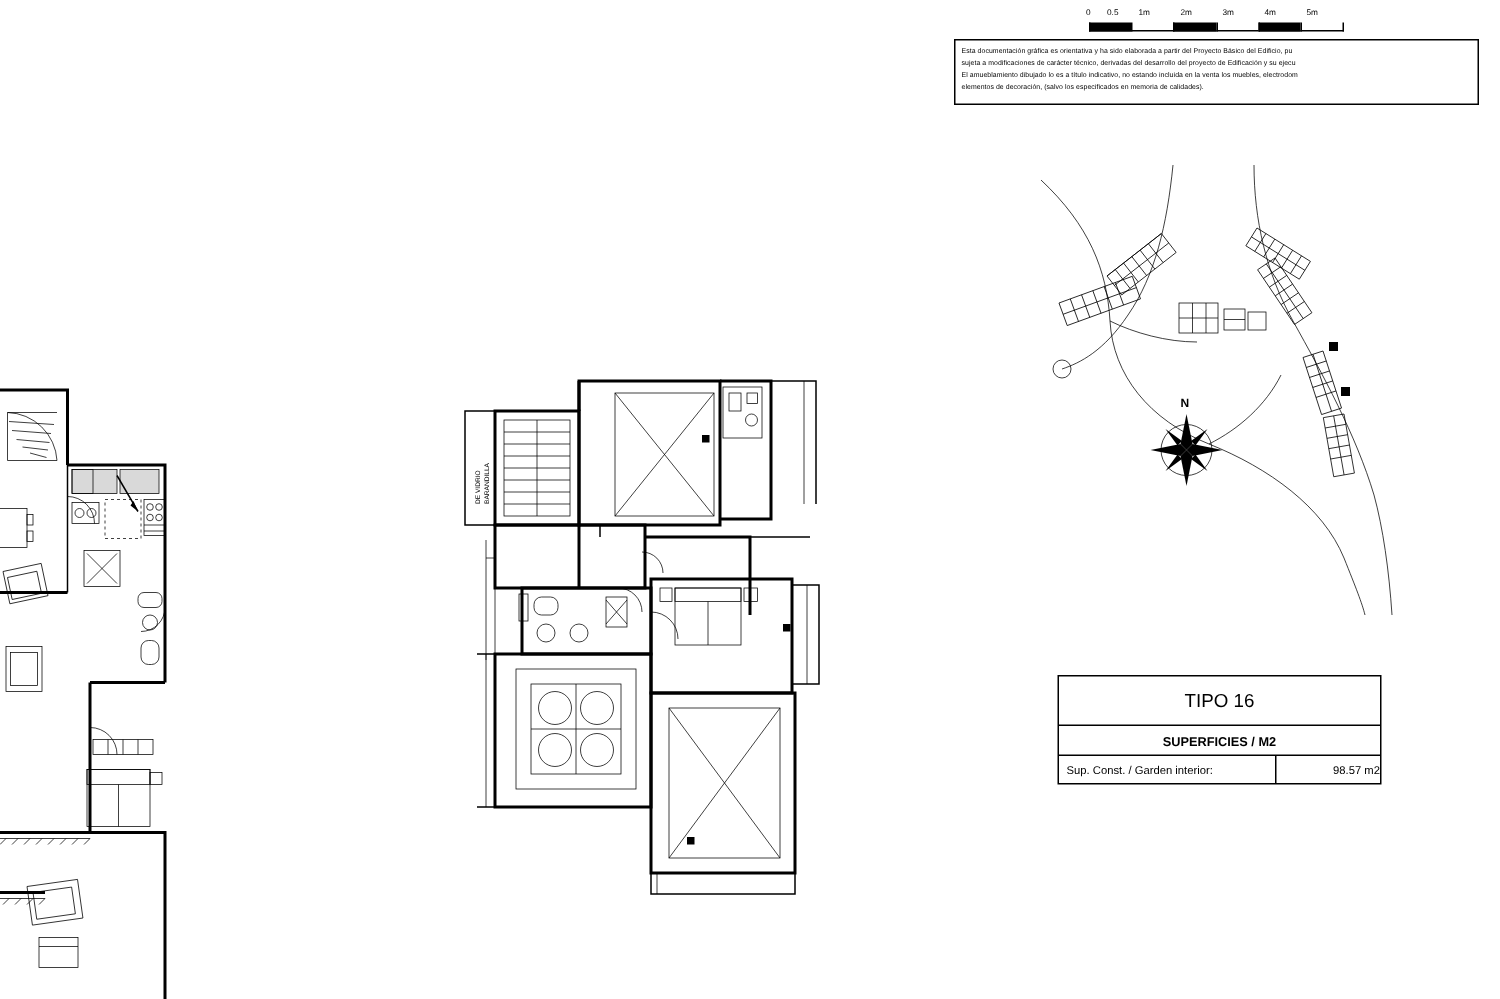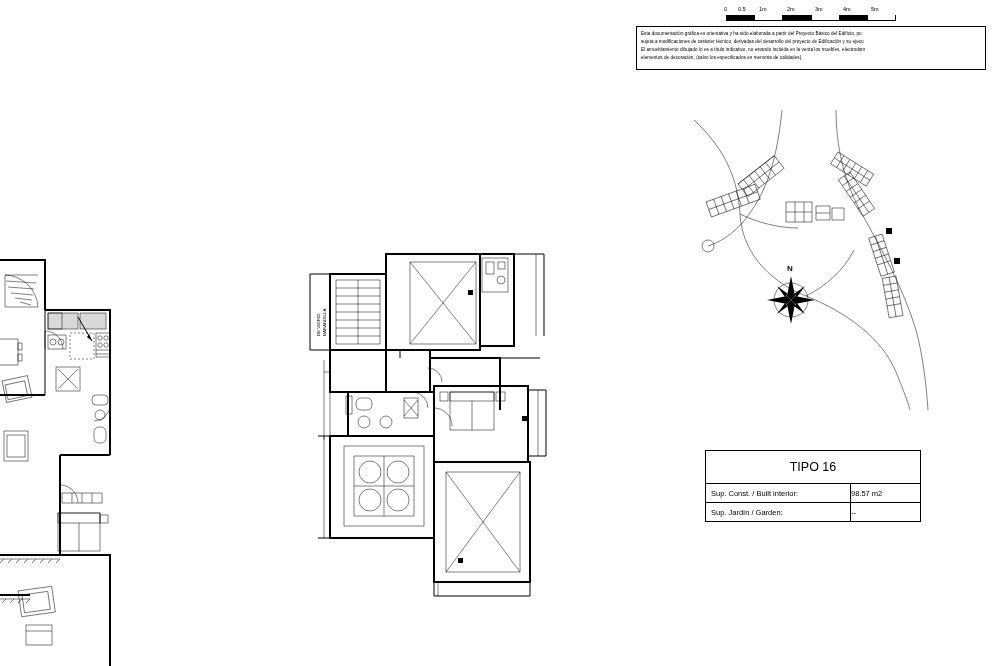--- a/index.html
+++ b/index.html
@@ -113,21 +113,21 @@
     flex: 0 0 145px;
     padding-left: 5px;
     border-right: 1px solid #000;
     height: 100%;
     display: flex;
     align-items: center;
     box-sizing: border-box;
   }
   #surfaces-table .cell-value {
     flex: 1 1 auto;
-    text-align: left;
+    text-align: right;
   }
 
   
   #site-plan {
     position: absolute;
     left: 686px;
     top: 110px;
     width: 260px;
     height: 300px;
   }
@@ -299,27 +299,24 @@
         <polygon class="wallfill" points="14,-14 3,-6 6,-3"></polygon>
         <polygon class="wallfill" points="-14,14 -3,6 -6,3"></polygon>
         <polygon class="wallfill" points="14,14 3,6 6,3"></polygon>
       </g>
     </svg>
   </div>
   <div id="compass-label">N</div>
 
   <div id="surfaces-table">
     <div class="type-row">TIPO 16</div>
+    <div class="head-row">SUPERFICIES / M2</div>
     <div class="data-row">
-      <div class="cell-label">Sup. Const. / Built interior:</div>
+      <div class="cell-label">Sup. Const. / Garden interior:</div>
       <div class="cell-value">98.57 m2</div>
-    </div>
-    <div class="data-row">
-      <div class="cell-label">Sup. Jardín / Garden:</div>
-      <div class="cell-value">--</div>
     </div>
   </div>
 
   <div id="floorplan-left">
     <svg width="190" height="411" viewBox="0 0 190 411">
 
       <path class="thick" d="M-5 5 L45 5 L45 55"></path>
       <path class="thick" d="M-5 140 L45 140"></path>
       <path class="med" d="M45 55 L45 140"></path>
       <path class="thick" d="M45 55 L110 55 L110 200"></path>

